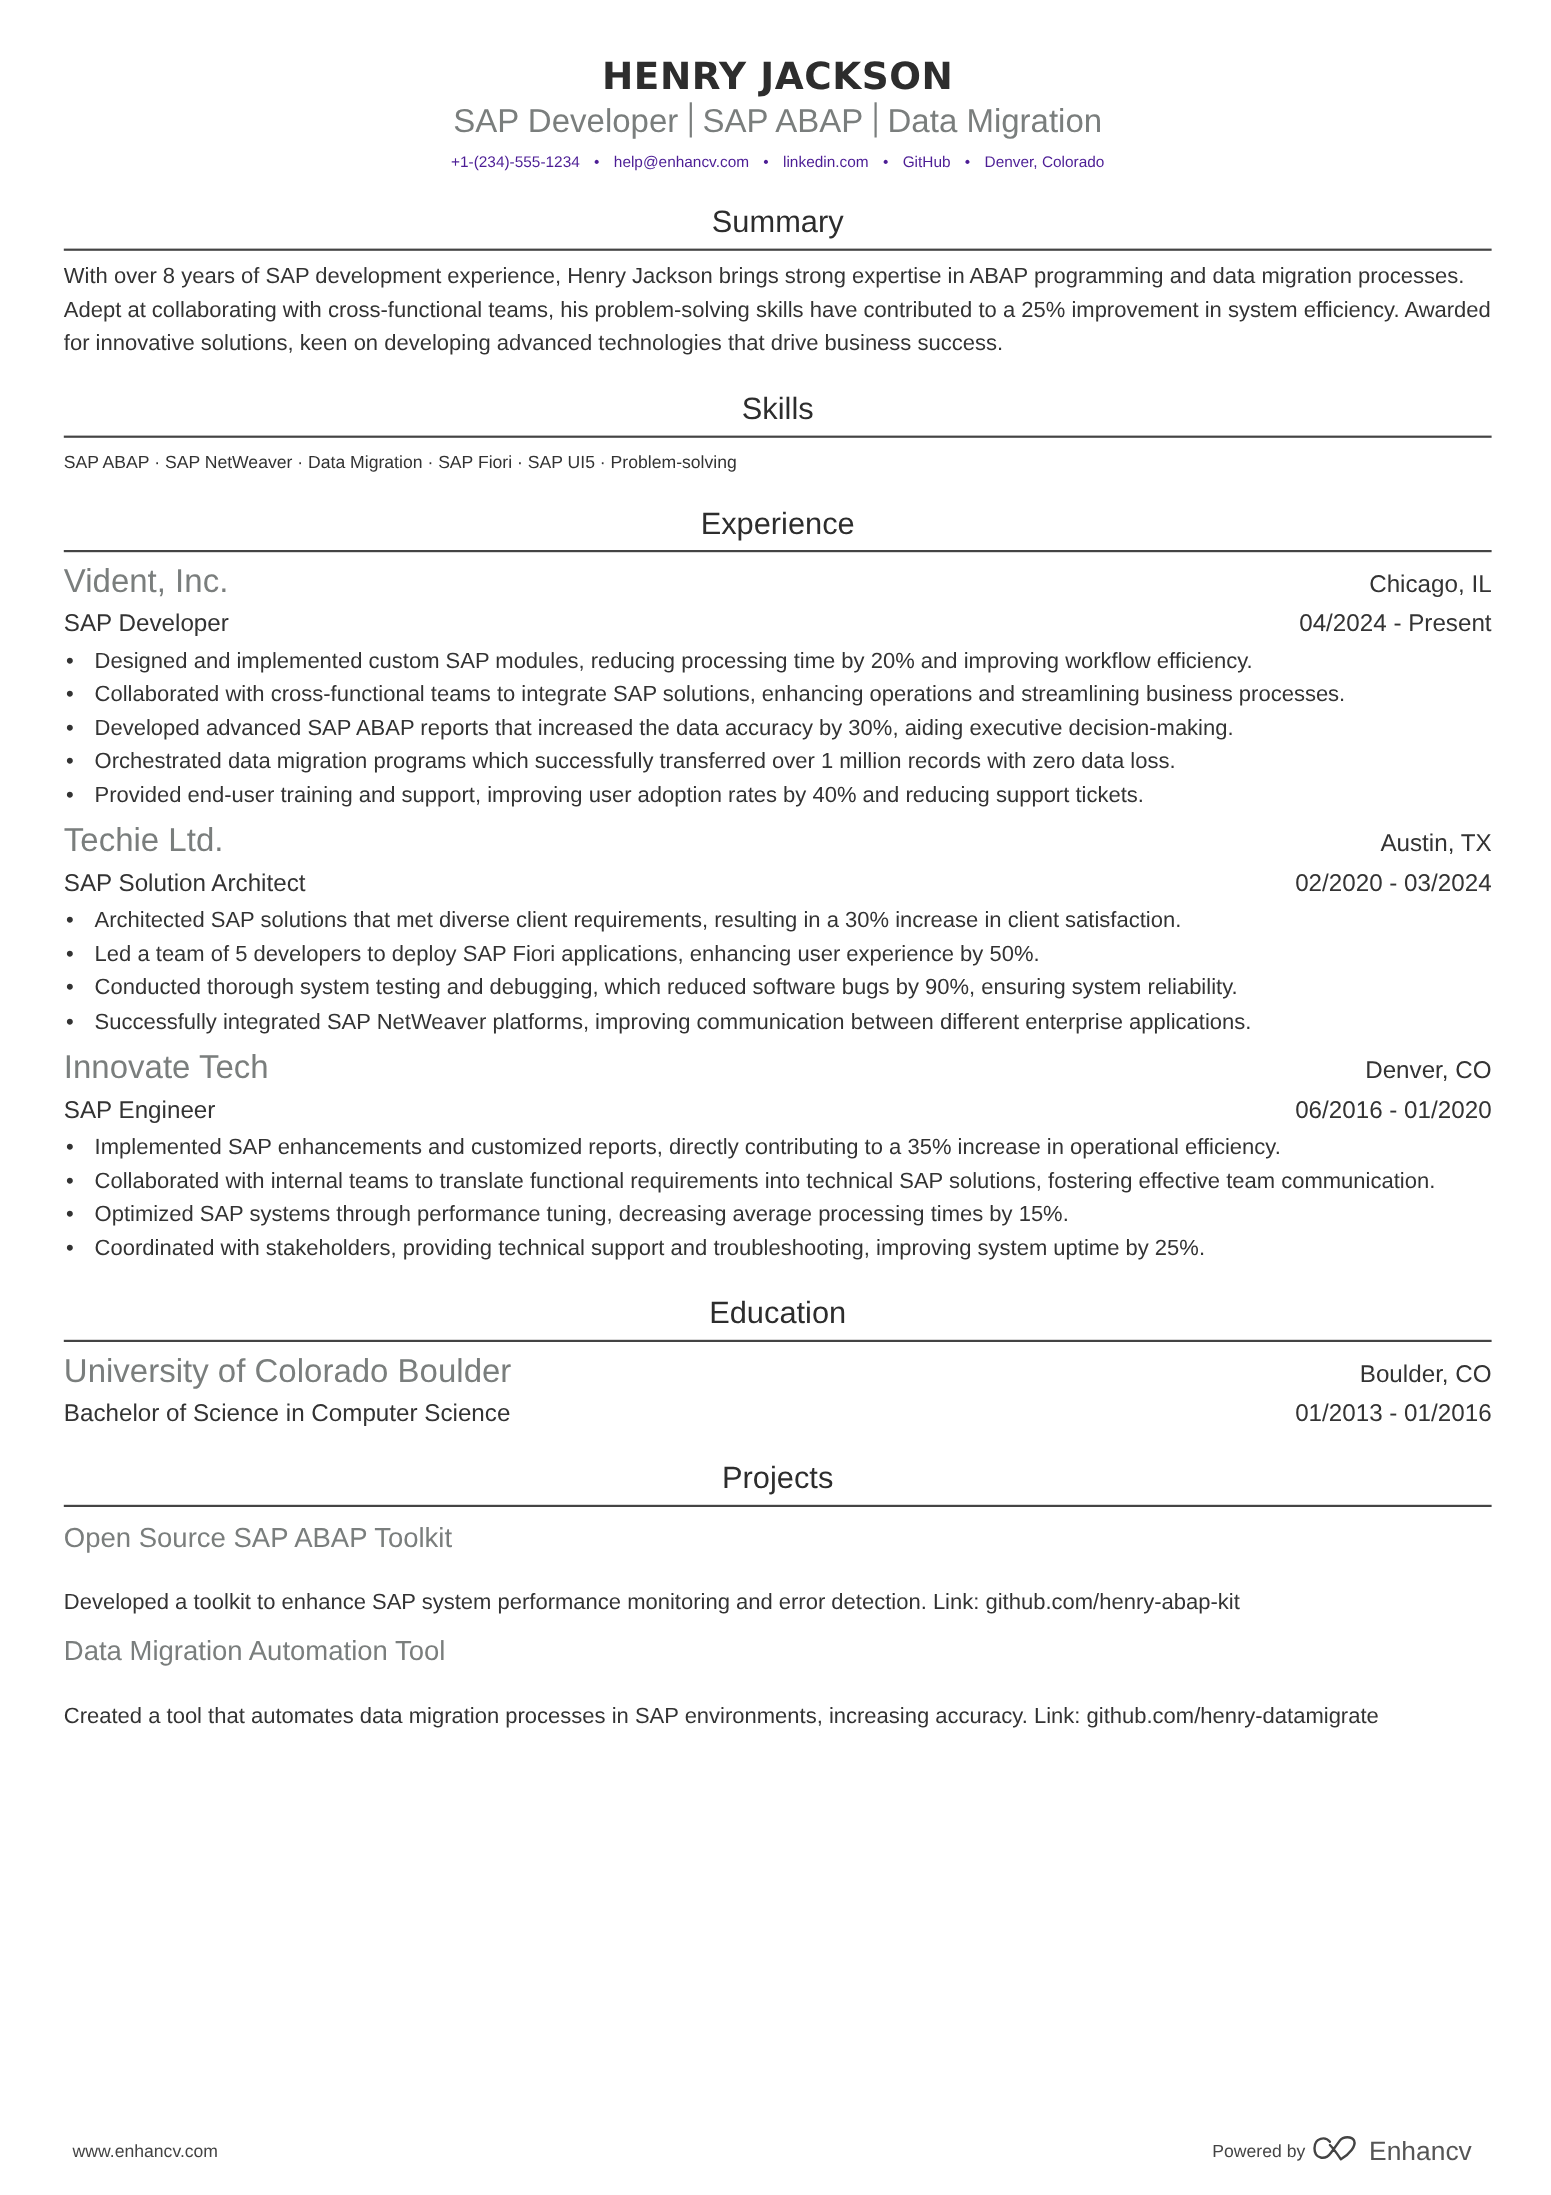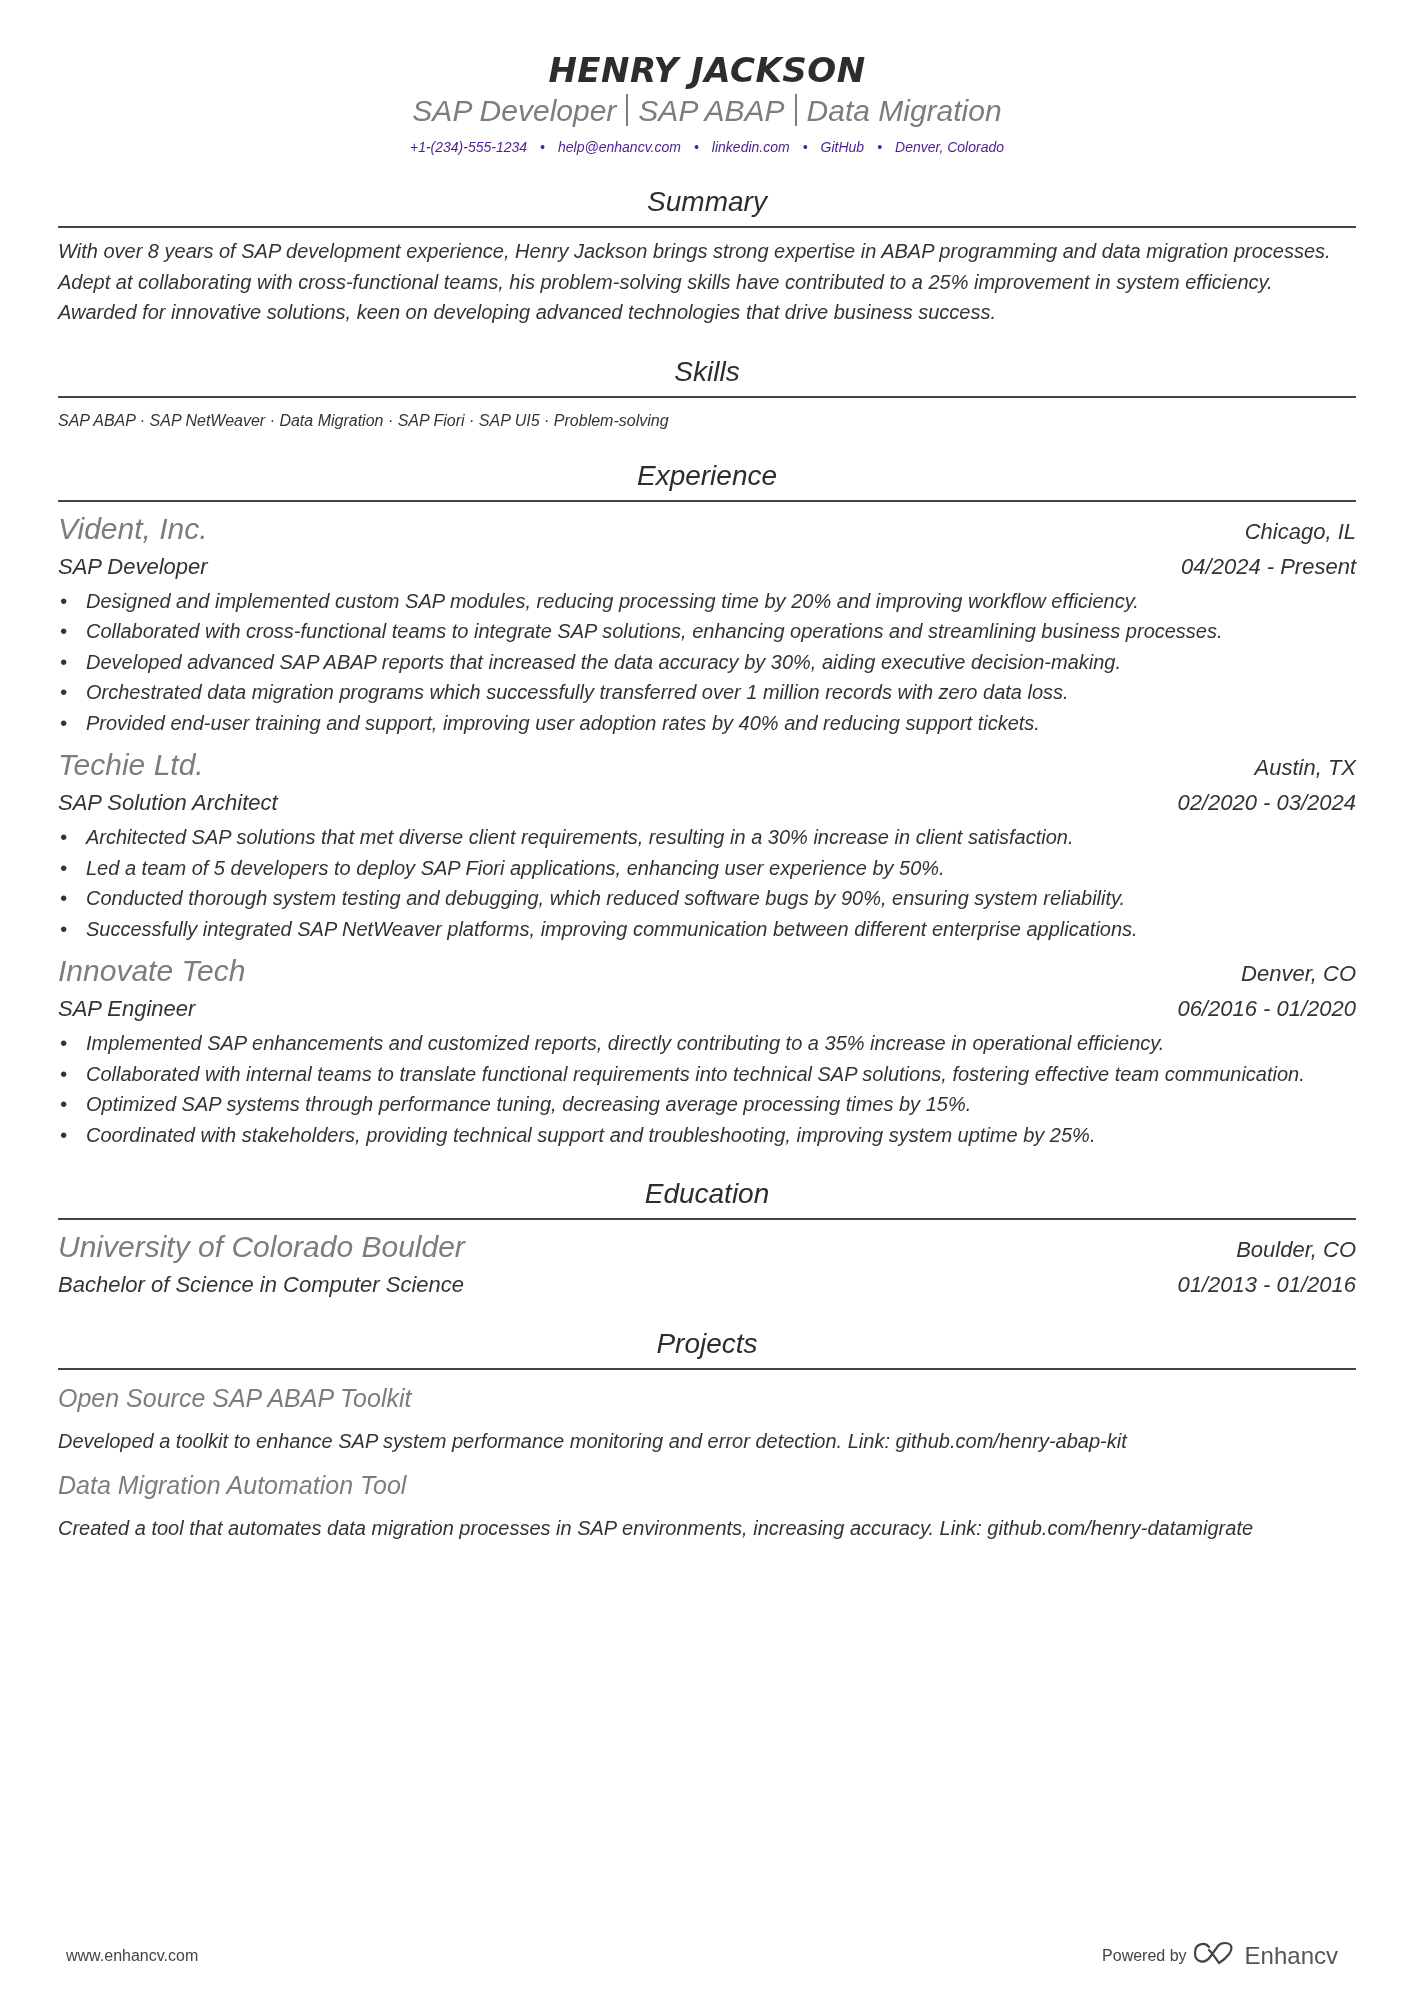--- a/index.html
+++ b/index.html
@@ -1,17 +1,17 @@
 <!DOCTYPE html>
 <html><head>
 <meta charset="utf-8">
 <style>
   html, body { margin:0; padding:0; background:#ffffff; }
   body { width:1410px; height:1995px; position:relative; font-family:"Liberation Sans", sans-serif; color:#333; }
-  .page { position:absolute; left:58px; right:54px; top:0;font-style:italic; }
+  .page { position:absolute; left:58px; right:54px; top:0; }
   .header { text-align:center; padding-top:48px; }
   .name { font-family:"DejaVu Sans", sans-serif; font-weight:bold; font-size:34px; color:#2d2d2d; letter-spacing:0.5px; line-height:44px; }
   .subtitle { font-size:30px; color:#7a7e7d; line-height:38px; }
   .subtitle .sep { display:inline-block; width:2px; height:32px; background:#7a7e7d; vertical-align:-5px; margin:0 10px; }
   .contacts { font-size:14px; color:#4c1d95; line-height:30px; margin-top:2px; }
   .contacts .dot { margin:0 13px; }
   .section { margin-top:22px; }
   .section-title { text-align:center; font-size:28px; color:#2d2d2d; line-height:36px; }
   .rule { height:2px; background:#444; margin-top:6px; }
   .body-text { font-size:20px; line-height:30.5px; color:#333; margin-top:8px; }
@@ -19,21 +19,21 @@
   .entry { margin-top:8px; }
   .row { display:flex; justify-content:space-between; align-items:baseline; }
   .org { font-size:30px; color:#7a7e7d; line-height:38px; }
   .loc { font-size:22px; color:#333; line-height:30px; }
   .role { font-size:22px; color:#333; line-height:38px; }
   .dates { font-size:22px; color:#333; line-height:38px; }
   ul.bullets { margin:0; padding:0 0 0 28px; list-style:none; }
   ul.bullets li { position:relative; font-size:20px; line-height:30.5px; color:#333; }
   ul.bullets li::before { content:"•"; position:absolute; left:-26px; top:0; }
   .proj-title { font-size:25px; color:#7a7e7d; line-height:40px; margin-top:8px; }
-  .proj-desc { font-size:20px; line-height:30.5px; color:#333; margin-top:8px; }
+  .proj-desc { font-size:20px; line-height:30.5px; color:#333; margin-top:24px; }
   .footer { position:absolute; top:1940px; left:66px; right:72px; display:flex; justify-content:space-between; align-items:center; font-size:16px; color:#444; }
   .powered { display:flex; align-items:center; gap:4px; }
   .logo { display:flex; align-items:center; gap:8px; font-size:24px; color:#555; }
 </style>
 </head>
 <body>
 
 <div class="page">
 
   <div class="header">

